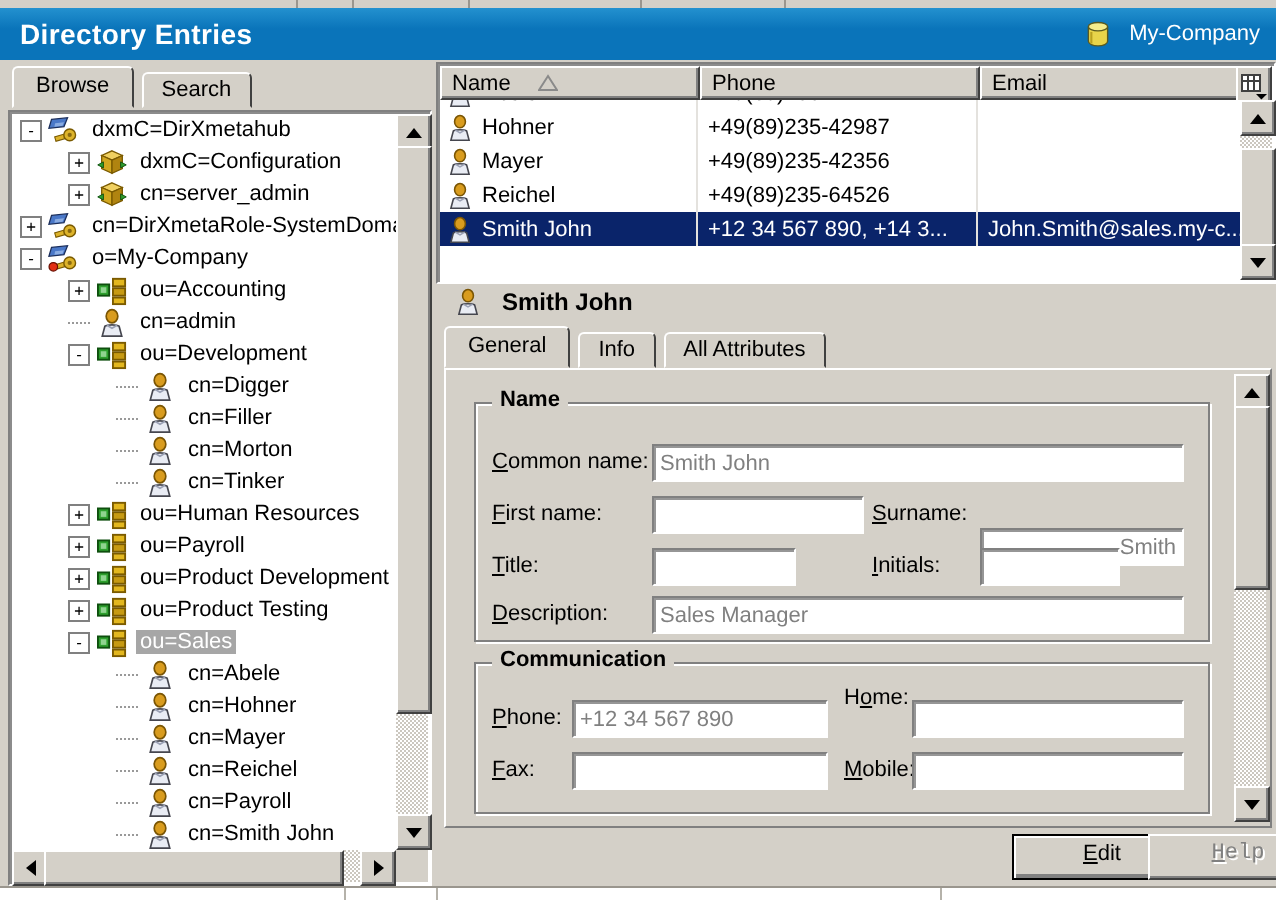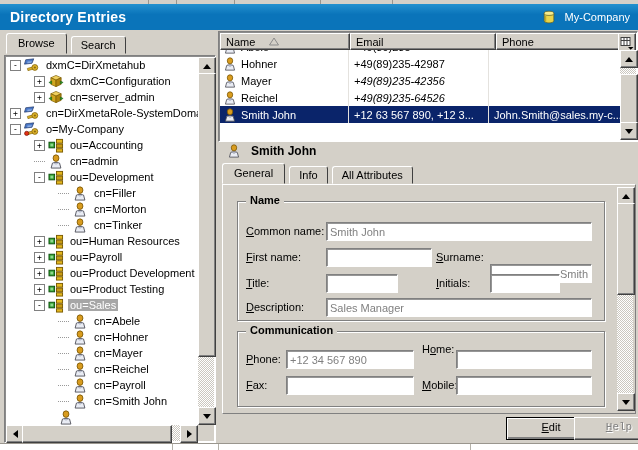--- a/index.html
+++ b/index.html
@@ -241,20 +241,28 @@
             <use href="#i-orgunit"></use>
           </svg>
           <span class="tlabel">ou=Development</span>
         </div>
         <div class="trow">
           <span class="tindent" style="width: 52px;"></span>
           <span class="stub"></span>
           <svg class="ticon">
             <use href="#i-person"></use>
           </svg>
+          <span class="tlabel">cn=Digger</span>
+        </div>
+        <div class="trow">
+          <span class="tindent" style="width: 52px;"></span>
+          <span class="stub"></span>
+          <svg class="ticon">
+            <use href="#i-person"></use>
+          </svg>
           <span class="tlabel">cn=Filler</span>
         </div>
         <div class="trow">
           <span class="tindent" style="width: 52px;"></span>
           <span class="stub"></span>
           <svg class="ticon">
             <use href="#i-person"></use>
           </svg>
           <span class="tlabel">cn=Morton</span>
         </div>
@@ -385,25 +393,25 @@
   </div>
 
   <div class="list-box sunken">
     <div class="lheader">
       <div class="hcell raised w-name">
         <span>Name</span>
         <svg width="10" height="9">
             <use href="#i-sort"></use>
           </svg>
       </div>
+      <div class="hcell raised w-phone">
+        <span>Phone</span>
+      </div>
       <div class="hcell raised" style="flex:1">
         <span>Email</span>
-      </div>
-      <div class="hcell raised w-phone">
-        <span>Phone</span>
       </div>
     </div>
     <div class="chooser raised">
       <svg width="14" height="14">
           <use href="#i-grid"></use>
         </svg>
     </div>
     <div class="list-body" id="list-body">
         <div class="lrow lclip">
           <div class="lcell" style="width: 129px;">
@@ -425,41 +433,41 @@
           <div class="lcell" style="width: 140px; padding-left: 5px;">+49(89)235-42987</div>
           <div class="lcell" style="flex: 1 1 0%; padding-left: 5px; border-right: none;"></div>
         </div>
         <div class="lrow">
           <div class="lcell" style="width: 129px;">
             <svg class="licon">
               <use href="#i-person"></use>
             </svg>
             <span>Mayer</span>
           </div>
-          <div class="lcell" style="width: 140px; padding-left: 5px; font-style: italic;">+49(89)235-42356</div>
+          <div class="lcell" style="width: 140px; padding-left: 5px;">+49(89)235-42356</div>
           <div class="lcell" style="flex: 1 1 0%; padding-left: 5px; border-right: none;"></div>
         </div>
         <div class="lrow">
           <div class="lcell" style="width: 129px;">
             <svg class="licon">
               <use href="#i-person"></use>
             </svg>
             <span>Reichel</span>
           </div>
-          <div class="lcell" style="width: 140px; padding-left: 5px; font-style: italic;">+49(89)235-64526</div>
+          <div class="lcell" style="width: 140px; padding-left: 5px;">+49(89)235-64526</div>
           <div class="lcell" style="flex: 1 1 0%; padding-left: 5px; border-right: none;"></div>
         </div>
         <div class="lrow lsel">
           <div class="lcell" style="width: 129px;">
             <svg class="licon">
               <use href="#i-person"></use>
             </svg>
             <span>Smith John</span>
           </div>
-          <div class="lcell" style="width: 140px; padding-left: 5px;">+12 63 567 890, +12 3...</div>
+          <div class="lcell" style="width: 140px; padding-left: 5px;">+12 34 567 890, +14 3...</div>
           <div class="lcell" style="flex: 1 1 0%; padding-left: 5px; border-right: none;">John.Smith@sales.my-c...</div>
         </div>
       </div>
 
     <div class="sb dither" style="right:1px;top:18px;width:16px;bottom:1px;">
       <div class="sbtn raised" style="left:0;top:0;">
           <span class="tri up"></span>
         </div>
       <div class="thumb raised" style="left:0;top:24px;width:16px;height:50px;"></div>
       <div class="sbtn raised" style="left:0;bottom:0;">

